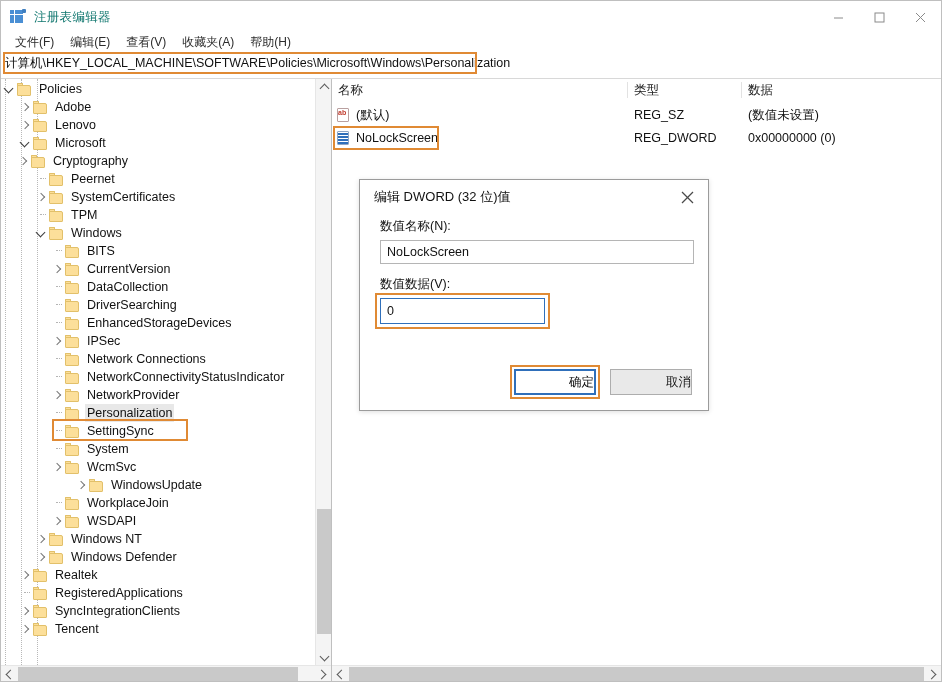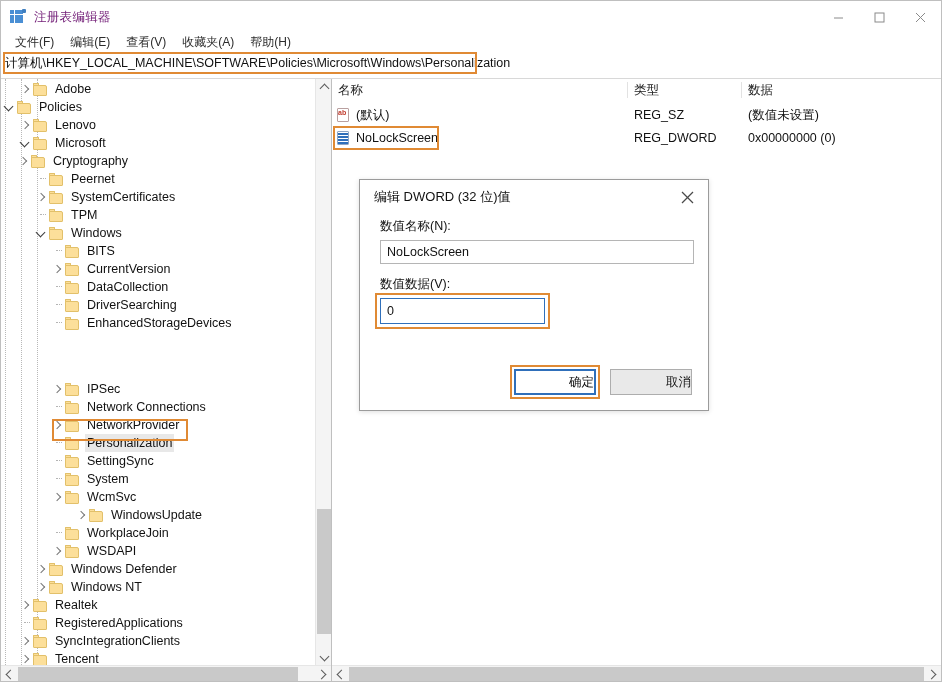--- a/index.html
+++ b/index.html
@@ -39,21 +39,21 @@
   .title-icon .sq::before{
     content:"";position:absolute;left:0;top:4px;width:13px;height:1px;background:#fff;
   }
   .title-icon .sq::after{
     content:"";position:absolute;left:4px;top:0;width:1px;height:13px;background:#fff;
   }
   .title-icon .dot{
     position:absolute;right:0;top:0;width:4px;height:4px;background:#3f7fc0;border-radius:1px;
   }
   .title-text{
-    font-size:12.5px;color:#701a75;letter-spacing:.3px;
+    font-size:12.5px;color:#0f766e;letter-spacing:.3px;
   }
   .winbtns{margin-left:auto;display:flex;height:32px;}
   .winbtn{
     width:41px;height:32px;display:flex;align-items:center;justify-content:center;
     color:#8a8a8a;font-size:12px;
   }
   .winbtn svg{display:block;}
 
   
   .menubar{
@@ -301,42 +301,42 @@
   <div class="main">
 
     <div class="pane pane-left">
       <div class="tree">
         <div class="guides">
           <div class="guide" style="left:4px"></div>
           <div class="guide" style="left:20px"></div>
           <div class="guide" style="left:36px"></div>
         </div>
         <div id="tree-nodes">
-            <div class="tnode" style="padding-left: 16px;">
-              <span class="tw arrow"></span>
-              <span class="tfolder">
-                <span class="ft"></span>
-                <span class="fb"></span>
-              </span>
-              <span class="tlabel">Adobe</span>
-            </div>
             <div class="tnode" style="padding-left: 0px;">
               <span class="tw open"></span>
               <span class="tfolder">
                 <span class="ft"></span>
                 <span class="fb"></span>
               </span>
               <span class="tlabel">Policies</span>
             </div>
             <div class="tnode" style="padding-left: 16px;">
               <span class="tw arrow"></span>
               <span class="tfolder">
                 <span class="ft"></span>
                 <span class="fb"></span>
               </span>
+              <span class="tlabel">Adobe</span>
+            </div>
+            <div class="tnode" style="padding-left: 16px;">
+              <span class="tw arrow"></span>
+              <span class="tfolder">
+                <span class="ft"></span>
+                <span class="fb"></span>
+              </span>
               <span class="tlabel">Lenovo</span>
             </div>
             <div class="tnode" style="padding-left: 16px;">
               <span class="tw open"></span>
               <span class="tfolder">
                 <span class="ft"></span>
                 <span class="fb"></span>
               </span>
               <span class="tlabel">Microsoft</span>
             </div>
@@ -413,37 +413,45 @@
               <span class="tlabel">DriverSearching</span>
             </div>
             <div class="tnode" style="padding-left: 48px;">
               <span class="tw leaf"></span>
               <span class="tfolder">
                 <span class="ft"></span>
                 <span class="fb"></span>
               </span>
               <span class="tlabel">EnhancedStorageDevices</span>
             </div>
-            <div class="tnode" style="padding-left: 48px; margin-top: 48px;">
+            <div class="tnode" style="padding-left: 48px;">
               <span class="tw arrow"></span>
               <span class="tfolder">
                 <span class="ft"></span>
                 <span class="fb"></span>
               </span>
               <span class="tlabel">IPSec</span>
             </div>
             <div class="tnode" style="padding-left: 48px;">
               <span class="tw leaf"></span>
               <span class="tfolder">
                 <span class="ft"></span>
                 <span class="fb"></span>
               </span>
               <span class="tlabel">Network Connections</span>
             </div>
             <div class="tnode" style="padding-left: 48px;">
+              <span class="tw leaf"></span>
+              <span class="tfolder">
+                <span class="ft"></span>
+                <span class="fb"></span>
+              </span>
+              <span class="tlabel">NetworkConnectivityStatusIndicator</span>
+            </div>
+            <div class="tnode" style="padding-left: 48px;">
               <span class="tw arrow"></span>
               <span class="tfolder">
                 <span class="ft"></span>
                 <span class="fb"></span>
               </span>
               <span class="tlabel">NetworkProvider</span>
             </div>
             <div class="tnode sel" style="padding-left: 48px;">
               <span class="tw leaf"></span>
               <span class="tfolder">
@@ -499,29 +507,29 @@
                 <span class="fb"></span>
               </span>
               <span class="tlabel">WSDAPI</span>
             </div>
             <div class="tnode" style="padding-left: 32px;">
               <span class="tw arrow"></span>
               <span class="tfolder">
                 <span class="ft"></span>
                 <span class="fb"></span>
               </span>
+              <span class="tlabel">Windows NT</span>
+            </div>
+            <div class="tnode" style="padding-left: 32px;">
+              <span class="tw arrow"></span>
+              <span class="tfolder">
+                <span class="ft"></span>
+                <span class="fb"></span>
+              </span>
               <span class="tlabel">Windows Defender</span>
-            </div>
-            <div class="tnode" style="padding-left: 32px;">
-              <span class="tw arrow"></span>
-              <span class="tfolder">
-                <span class="ft"></span>
-                <span class="fb"></span>
-              </span>
-              <span class="tlabel">Windows NT</span>
             </div>
             <div class="tnode" style="padding-left: 16px;">
               <span class="tw arrow"></span>
               <span class="tfolder">
                 <span class="ft"></span>
                 <span class="fb"></span>
               </span>
               <span class="tlabel">Realtek</span>
             </div>
             <div class="tnode" style="padding-left: 16px;">

